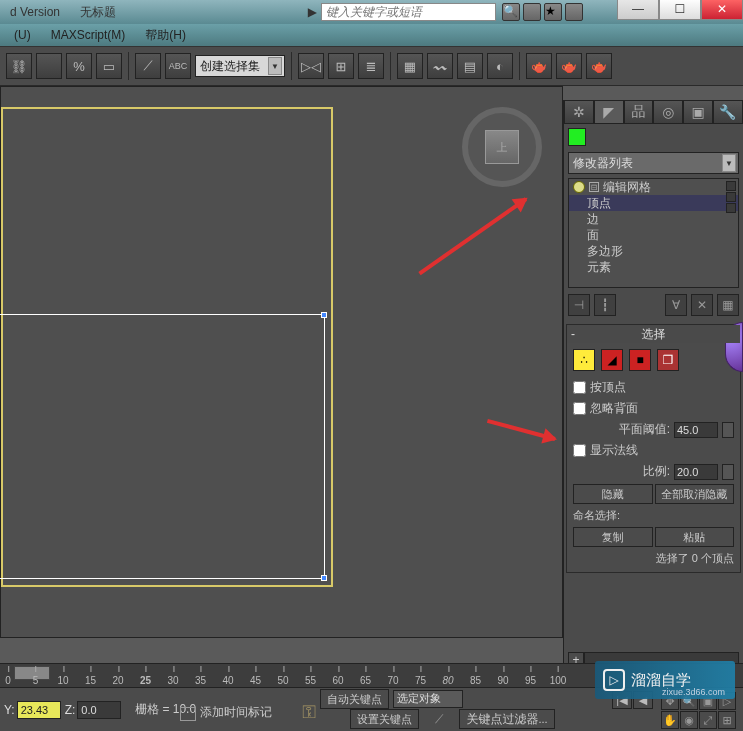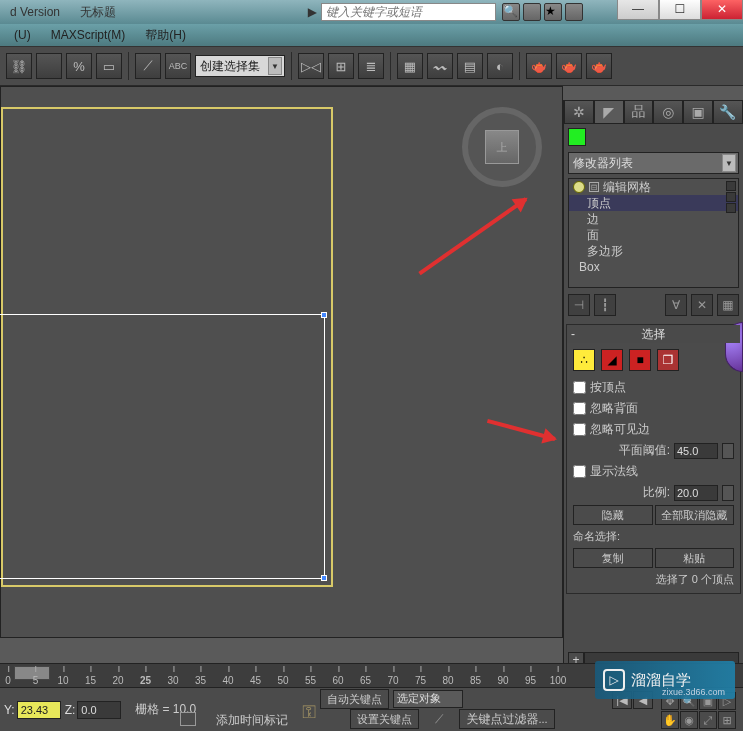--- a/index.html
+++ b/index.html
@@ -80,21 +80,21 @@
 .coord .cf.y{background:#e8e85a;color:#222}
 .grid{color:#ccc;font-size:11px;margin-left:10px}
 .keybtn{height:20px;background:#4b4b4b;border:1px solid #222;color:#ccc;font-size:11px;padding:0 6px}
 .watermark{position:absolute;right:8px;bottom:32px;width:140px;height:38px;background:linear-gradient(90deg,#1a5a7a,#2080a8);border-radius:3px;display:flex;align-items:center;padding:0 8px;gap:6px;opacity:0.92}
 .watermark .play{width:22px;height:22px;border:2px solid #fff;border-radius:4px;display:flex;align-items:center;justify-content:center;color:#fff}
 .watermark .txt{color:#fff;font-size:15px;font-weight:normal}
 .watermark .sub{color:#cde;font-size:9px;position:absolute;bottom:2px;right:10px}
 .navball{position:absolute;right:0;top:222px;width:18px;height:50px;background:radial-gradient(circle at 30% 30%,#a8f,#639);border-radius:20px 0 0 20px;border:1px solid #426}
 .navbtns{position:absolute;right:2px;bottom:2px;display:flex;flex-wrap:wrap;width:80px;gap:1px}
 .navbtn{width:18px;height:18px;background:#4b4b4b;border:1px solid #222;color:#999;font-size:11px;display:flex;align-items:center;justify-content:center}
-.addtime{position:absolute;left:180px;bottom:2px;display:flex;align-items:flex-start;gap:20px;color:#ccc;font-size:11px}
+.addtime{position:absolute;left:180px;bottom:10px;display:flex;align-items:flex-end;gap:4px;color:#ccc;font-size:11px}
 .addtime .ic{width:16px;height:14px;border:1px solid #999}
 .botrow2{position:absolute;left:320px;bottom:22px;display:flex;align-items:center;gap:4px}
 .botrow2 .dd{height:18px;width:70px;background:#5a5a5a;border:1px solid #222;color:#ddd;font-size:11px;padding:0 3px}
 .botrow3{position:absolute;left:350px;bottom:2px;display:flex;align-items:center;gap:16px;color:#ccc;font-size:11px}
 .playctrl{position:absolute;right:90px;bottom:22px;display:flex;gap:1px}
 .playctrl .pb{width:20px;height:18px;background:#4b4b4b;border:1px solid #222;color:#bbb;display:flex;align-items:center;justify-content:center;font-size:11px}
 .keyic{position:absolute;left:298px;bottom:8px;width:22px;height:22px;color:#a96;font-size:18px;display:flex;align-items:center;justify-content:center}
 </style>
 </head>
 <body>
@@ -196,22 +196,22 @@
       </div>
     <div class="msrow">
         <span>边</span>
       </div>
     <div class="msrow">
         <span>面</span>
       </div>
     <div class="msrow">
         <span>多边形</span>
       </div>
-    <div class="msrow" style="padding-left:10px">
-        <span>Box</span>
+    <div class="msrow">
+        <span>元素</span>
       </div>
     <div class="msctl">
         <div></div>
         <div></div>
         <div></div>
       </div>
   </div>
   <div class="navball"></div>
   <div class="stackbtns">
     <div class="sb">⊣</div>
@@ -235,24 +235,20 @@
         <div class="so poly">■</div>
         <div class="so elem">❐</div>
       </div>
       <label class="chk">
           <input type="checkbox" style="">
           <span>按顶点</span>
         </label>
       <label class="chk">
           <input type="checkbox" style="">
           <span>忽略背面</span>
-        </label>
-      <label class="chk">
-          <input type="checkbox" style="">
-          <span>忽略可见边</span>
         </label>
       <div class="spinrow">
         <span>平面阈值:</span>
         <input class="sp" value="45.0" style="">
         <div class="spbtn"></div>
       </div>
       <label class="chk">
           <input type="checkbox" style="">
           <span>显示法线</span>
         </label>
@@ -291,21 +287,21 @@
       <div class="tick" style="left: 30%;">30</div>
       <div class="tick" style="left: 35%;">35</div>
       <div class="tick" style="left: 40%;">40</div>
       <div class="tick" style="left: 45%;">45</div>
       <div class="tick" style="left: 50%;">50</div>
       <div class="tick" style="left: 55%;">55</div>
       <div class="tick" style="left: 60%;">60</div>
       <div class="tick" style="left: 65%;">65</div>
       <div class="tick" style="left: 70%;">70</div>
       <div class="tick" style="left: 75%;">75</div>
-      <div class="tick" style="left: 80%;">80</div>
+      <div class="tick" style="left: 80%; font-style: italic;">80</div>
       <div class="tick" style="left: 85%;">85</div>
       <div class="tick" style="left: 90%;">90</div>
       <div class="tick" style="left: 95%;">95</div>
       <div class="tick" style="left: 100%;">100</div>
     </div>
 </div>
 
 <div class="statusbar">
   <div class="coord">
     <span>Y:</span>

